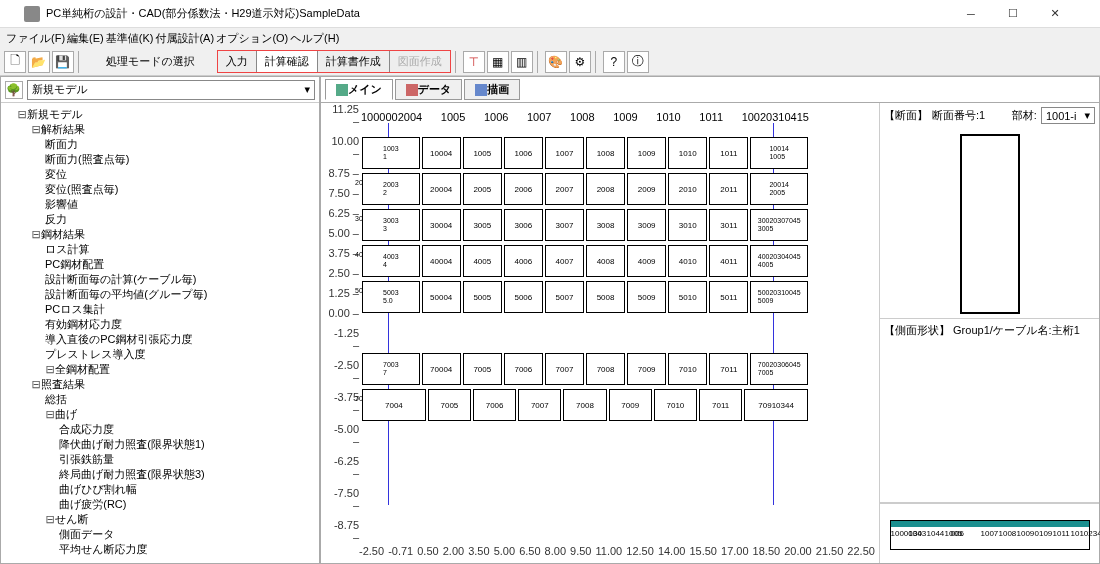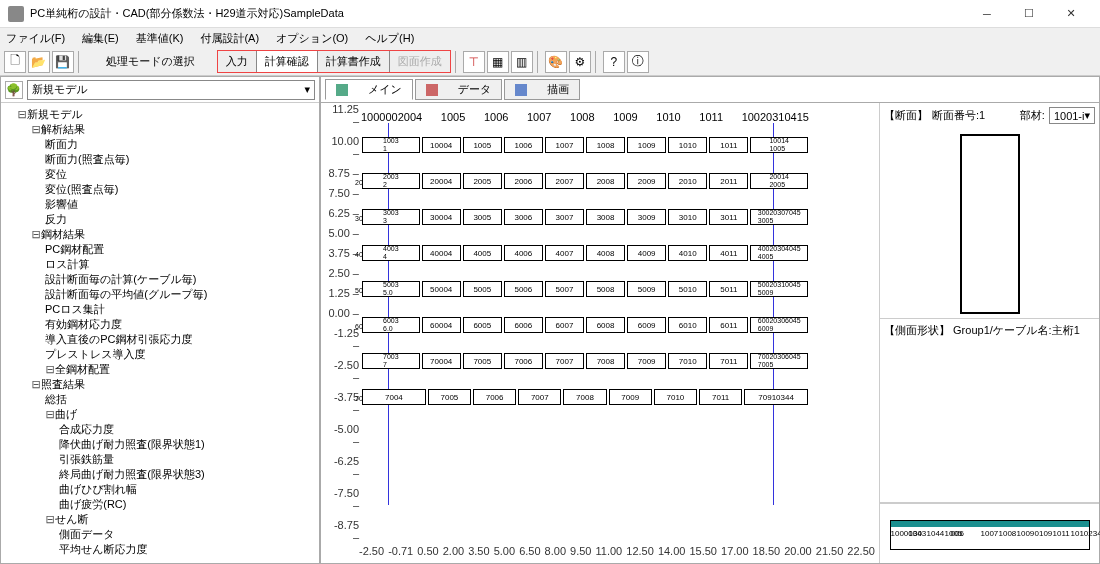--- a/index.html
+++ b/index.html
@@ -1,59 +1,59 @@
 <!DOCTYPE html>
 <html><head>
 <meta charset="utf-8">
 <style>
 * { box-sizing: border-box; margin: 0; padding: 0; font-family: "MS UI Gothic", "Meiryo", sans-serif; font-size: 11px; }
 body { width: 1100px; height: 564px; background: #f0f0f0; overflow: hidden; }
-.titlebar { height: 28px; background: #fff; display: flex; align-items: center; padding: 0 8px; border-bottom: 1px solid #ddd; }
+.titlebar { height: 28px; background: #fff; display: flex; align-items: center; padding: 0 24px; border-bottom: 1px solid #ddd; }
 .titlebar .icon { width: 16px; height: 16px; margin-right: 6px; background: #888; border-radius: 2px; }
 .titlebar .title { flex: 1; color: #000; }
 .winctrl { display: flex; }
 .winctrl span { width: 42px; height: 28px; display: flex; align-items: center; justify-content: center; color: #333; cursor: default; }
-.menubar { height: 20px; background: #f0f0f0; display: flex; align-items: center; padding: 0 6px; gap: 17px; }
+.menubar { height: 20px; background: #f0f0f0; display: flex; align-items: center; padding: 0 6px; gap: 2px; }
 .menubar span { color: #000; }
 .toolbar { height: 28px; background: #f0f0f0; border-bottom: 1px solid #ccc; display: flex; align-items: center; padding: 0 4px; gap: 2px; }
 .tbtn { width: 22px; height: 22px; border: 1px solid #aaa; background: #fff; display: flex; align-items: center; justify-content: center; font-size: 12px; }
 .tsep { width: 4px; height: 22px; border-left: 1px solid #aaa; margin: 0 2px; }
 .modegroup { display: flex; border: 1px solid #ef4444; background: #eee; }
 .modegroup span { padding: 3px 8px; border-right: 1px solid #888; }
 .modegroup span.active { background: #fff; }
 .modegroup span:last-child { border-right: none; color: #aaa; }
 .body { display: flex; height: 488px; }
 .sidebar { width: 320px; background: #fff; border: 1px solid #aaa; display: flex; flex-direction: column; }
 .sidebar-top { height: 26px; display: flex; align-items: center; padding: 2px 4px; gap: 4px; border-bottom: 1px solid #ccc; }
 .dropdown { flex: 1; border: 1px solid #888; background: #fff; height: 20px; display: flex; align-items: center; padding: 0 4px; justify-content: space-between; }
 .tree { flex: 1; overflow: auto; padding: 4px 2px; line-height: 15px; }
 .tree ul { list-style: none; padding-left: 14px; }
 .tree li { white-space: nowrap; }
 .tree .exp { display: inline-block; width: 10px; text-align: center; color: #555; }
 .main { flex: 1; background: #fff; border: 1px solid #aaa; display: flex; flex-direction: column; }
 .tabs { height: 26px; display: flex; align-items: center; padding: 2px 4px; gap: 2px; border-bottom: 1px solid #aaa; }
-.tab { border: 1px solid #999; background: #f0f0f0; padding: 2px 10px; display: flex; align-items: center; gap: 20px; }
+.tab { border: 1px solid #999; background: #f0f0f0; padding: 2px 10px; display: flex; align-items: center; gap: 0; font-weight: bold; }
 .tab.active { background: #fff; border-bottom: 1px solid #fff; }
 .tab .ticon { width: 12px; height: 12px; background: #5a8; }
 .canvasrow { flex: 1; display: flex; }
 .plot { flex: 1; position: relative; background: #fff; overflow: hidden; }
 .rightside { width: 220px; display: flex; flex-direction: column; border-left: 1px solid #ccc; }
 .rbox { border-bottom: 1px solid #ccc; padding: 4px; }
 .rheader { display: flex; align-items: center; gap: 4px; margin-bottom: 4px; }
-.rselect { border: 1px solid #888; padding: 1px 4px; display: flex; align-items: center; gap: 0; }
+.rselect { border: 1px solid #888; padding: 1px 4px; display: flex; align-items: center; gap: 8px; }
 .sectionbox { width: 60px; height: 180px; border: 2px solid #000; margin: 10px auto 0; }
 .sideview { height: 60px; position: relative; border-top: 1px solid #ccc; padding-top: 16px; }
 .sidegraphic { width: 200px; height: 30px; margin: 0 auto; border: 1px solid #000; position: relative; background: linear-gradient(#1b8f8f,#1b8f8f) 0 0/100% 6px no-repeat; }
 .sidegraphic span { position: absolute; font-size: 8px; }
 .yaxis { position: absolute; left: 4px; top: 0; bottom: 20px; width: 34px; display: flex; flex-direction: column; justify-content: space-between; text-align: right; font-size: 9px; color: #333; }
 .xaxis { position: absolute; left: 38px; right: 4px; bottom: 4px; height: 14px; display: flex; justify-content: space-between; font-size: 8px; color: #333; }
 .gridtable { position: absolute; left: 40px; right: 70px; top: 8px; bottom: 30px; }
 .gridtable .row { position: absolute; left: 0; right: 0; height: 34px; }
 .gridtable .topnums { position: absolute; top: 0; left: 0; right: 0; display: flex; justify-content: space-between; font-size: 8px; }
-.gridtable .cells { position: absolute; top: 12px; left: 0; right: 0; height: 16px; display: flex; }
+.gridtable .cells { position: absolute; top: 12px; left: 0; right: 0; height: 32px; display: flex; }
 .cell { flex: 1; border: 1px solid #000; margin: 0 1px; display: flex; align-items: center; justify-content: center; font-size: 8px; background: #fff; position: relative; }
 .cell.split span { font-size: 7px; line-height: 8px; }
 .cell.wide { flex: 1.5; }
 .vline { position: absolute; top: 12px; bottom: 28px; width: 1px; background: #33d; }
 </style>
 </head>
 <body>
 
 <div class="titlebar">
   <span class="icon"></span>
@@ -116,22 +116,22 @@
                 <li><span>断面力</span></li>
                 <li><span>断面力(照査点毎)</span></li>
                 <li><span>変位</span></li>
                 <li><span>変位(照査点毎)</span></li>
                 <li><span>影響値</span></li>
                 <li><span>反力</span></li>
               </ul>
             </li>
             <li><span class="exp">⊟</span><span>鋼材結果</span>
               <ul>
+                <li><span>ロス計算</span></li>
                 <li><span>PC鋼材配置</span></li>
-                <li><span>ロス計算</span></li>
                 <li><span>設計断面毎の計算(ケーブル毎)</span></li>
                 <li><span>設計断面毎の平均値(グループ毎)</span></li>
                 <li><span>PCロス集計</span></li>
                 <li><span>有効鋼材応力度</span></li>
                 <li><span>導入直後のPC鋼材引張応力度</span></li>
                 <li><span>プレストレス導入度</span></li>
                 <li><span class="exp">⊟</span><span>全鋼材配置</span></li>
               </ul>
             </li>
             <li><span class="exp">⊟</span><span>照査結果</span>
@@ -319,39 +319,20 @@
                 <div class="cell ">5007</div>
                 <div class="cell ">5008</div>
                 <div class="cell ">5009</div>
                 <div class="cell ">5010</div>
                 <div class="cell ">5011</div>
                 <div class="cell wide split">
                   <span>50020310045<br>5009</span>
                 </div>
               </div>
             </div>
-            <div class="row" style="top: 194px;">
-              <div style="position: absolute; left: -6px; top: 18px; font-size: 7px;">6000060546</div>
-              <div class="cells">
-                <div class="cell wide split">
-                  <span>6003<br>6.0</span>
-                </div>
-                <div class="cell ">60004</div>
-                <div class="cell ">6005</div>
-                <div class="cell ">6006</div>
-                <div class="cell ">6007</div>
-                <div class="cell ">6008</div>
-                <div class="cell ">6009</div>
-                <div class="cell ">6010</div>
-                <div class="cell ">6011</div>
-                <div class="cell wide split">
-                  <span>60020306045<br>6009</span>
-                </div>
-              </div>
-            </div>
             <div class="row" style="top: 230px;">
               <div class="cells">
                 <div class="cell wide split">
                   <span>7003<br>7</span>
                 </div>
                 <div class="cell ">70004</div>
                 <div class="cell ">7005</div>
                 <div class="cell ">7006</div>
                 <div class="cell ">7007</div>
                 <div class="cell ">7008</div>

